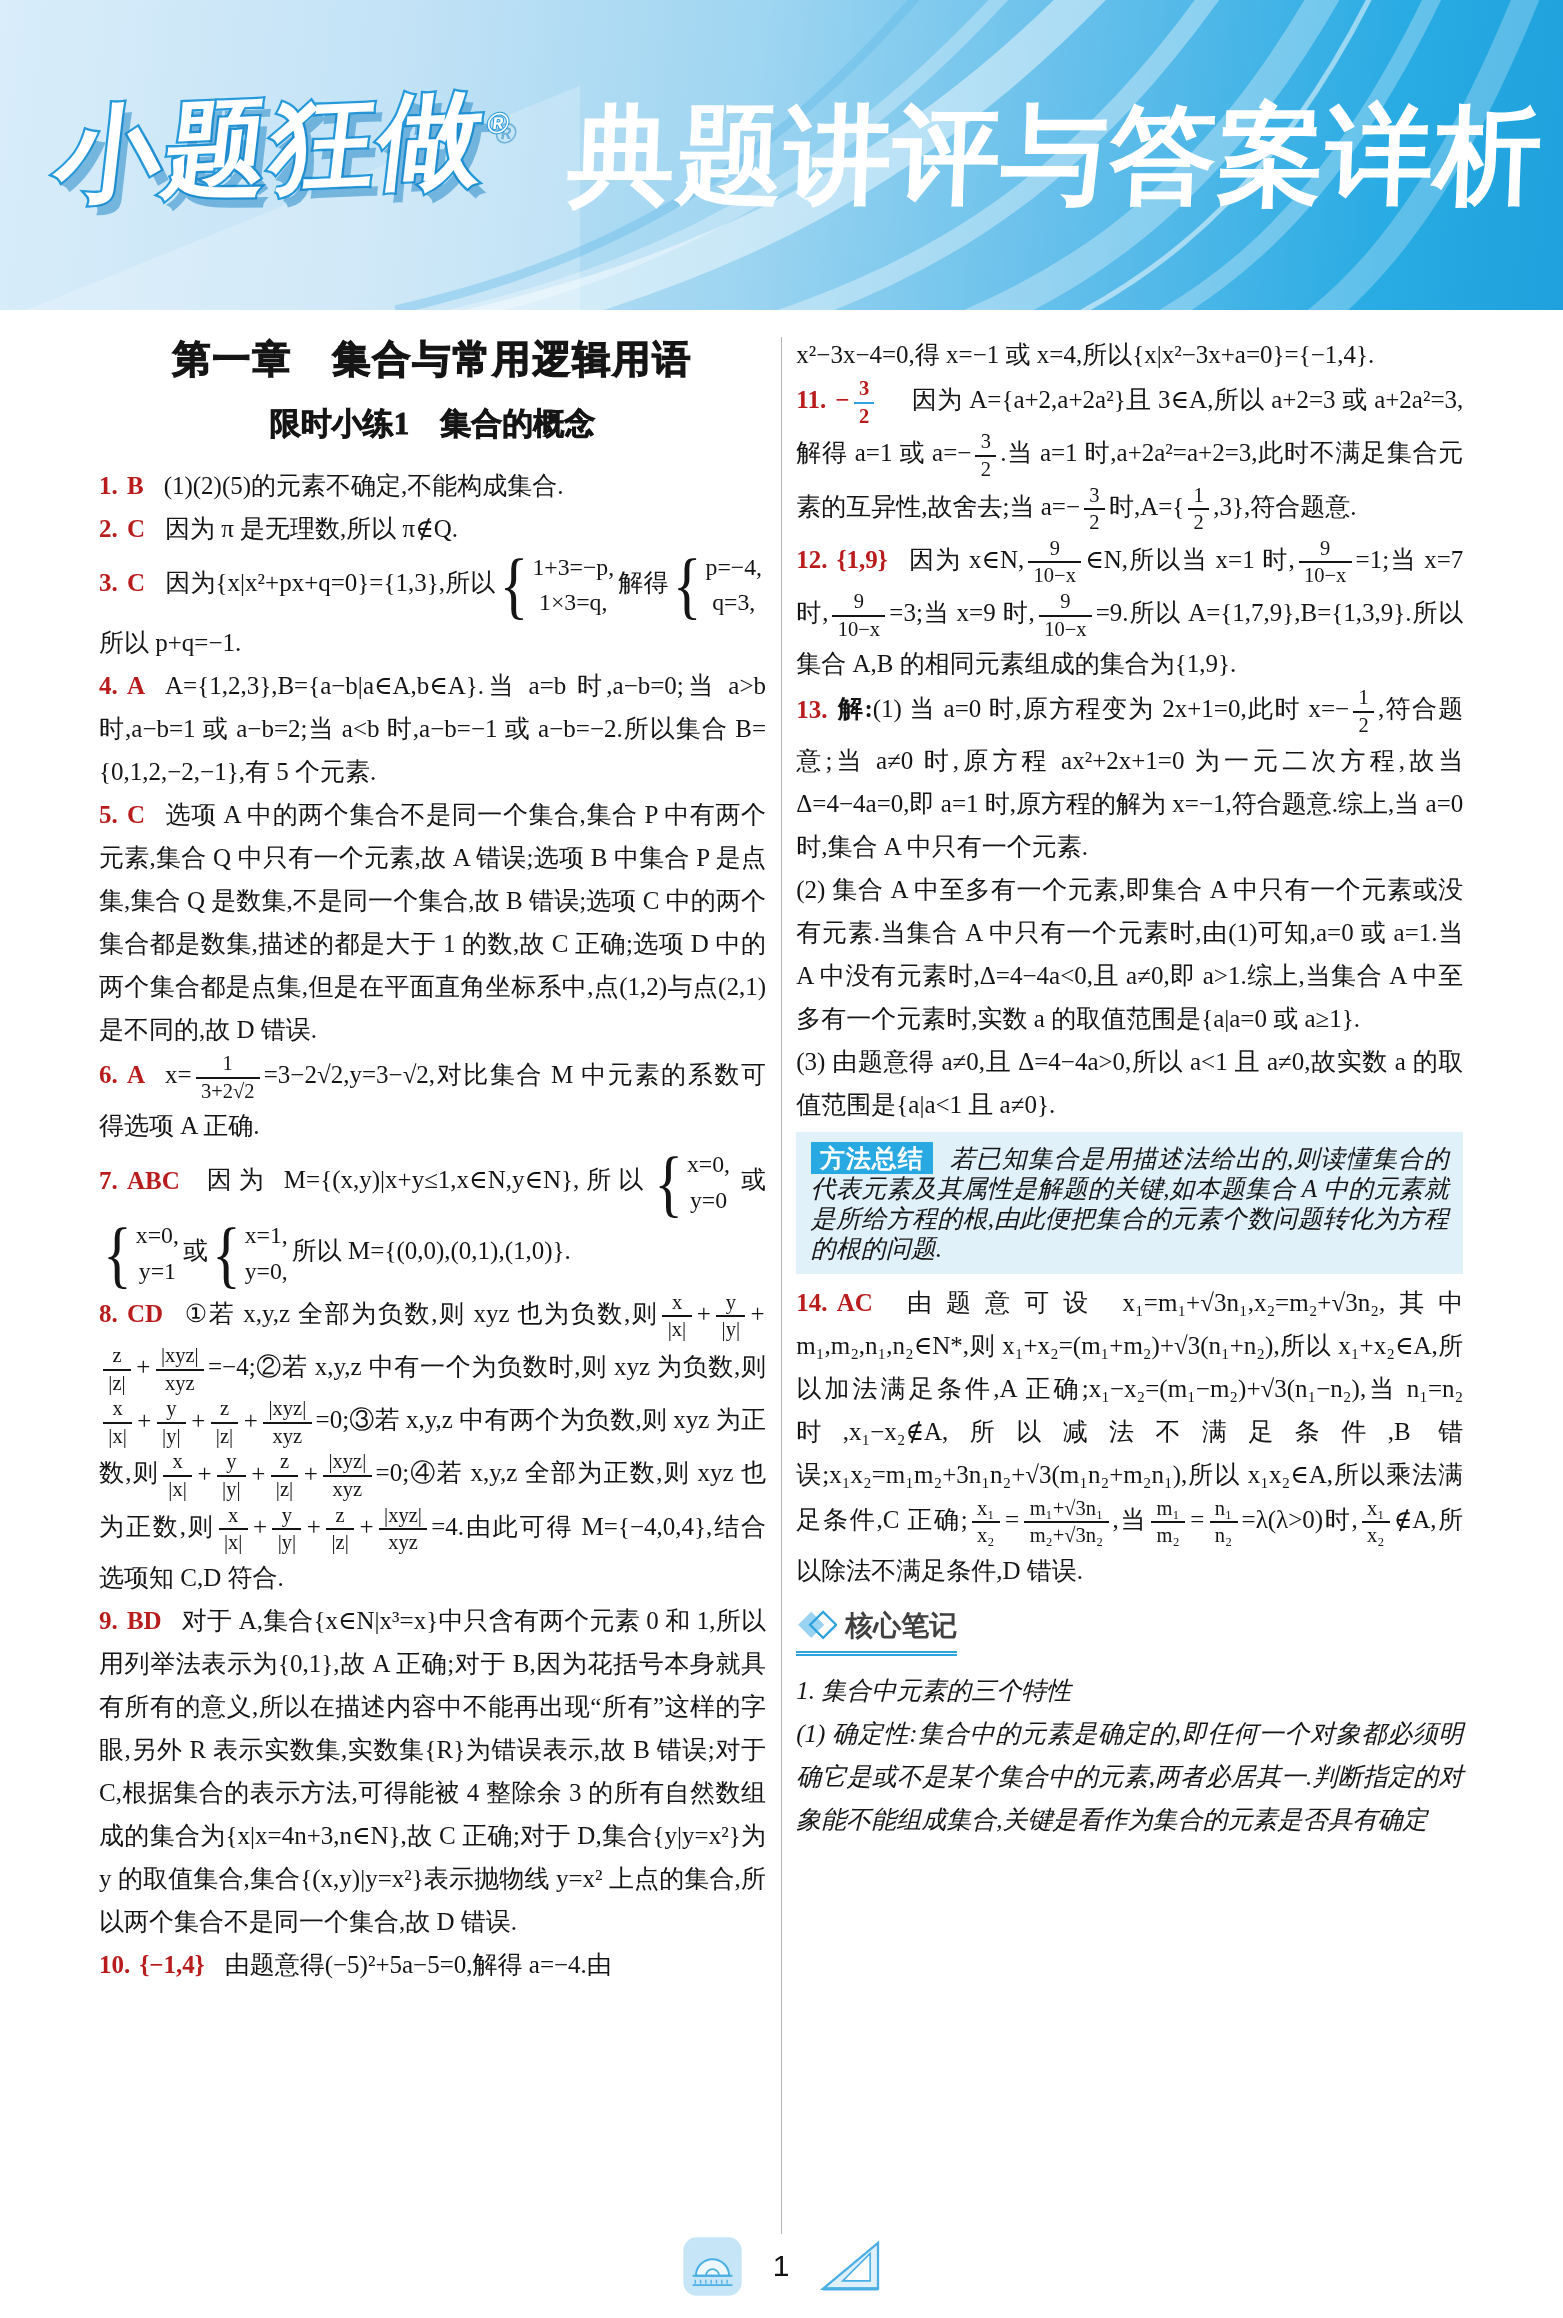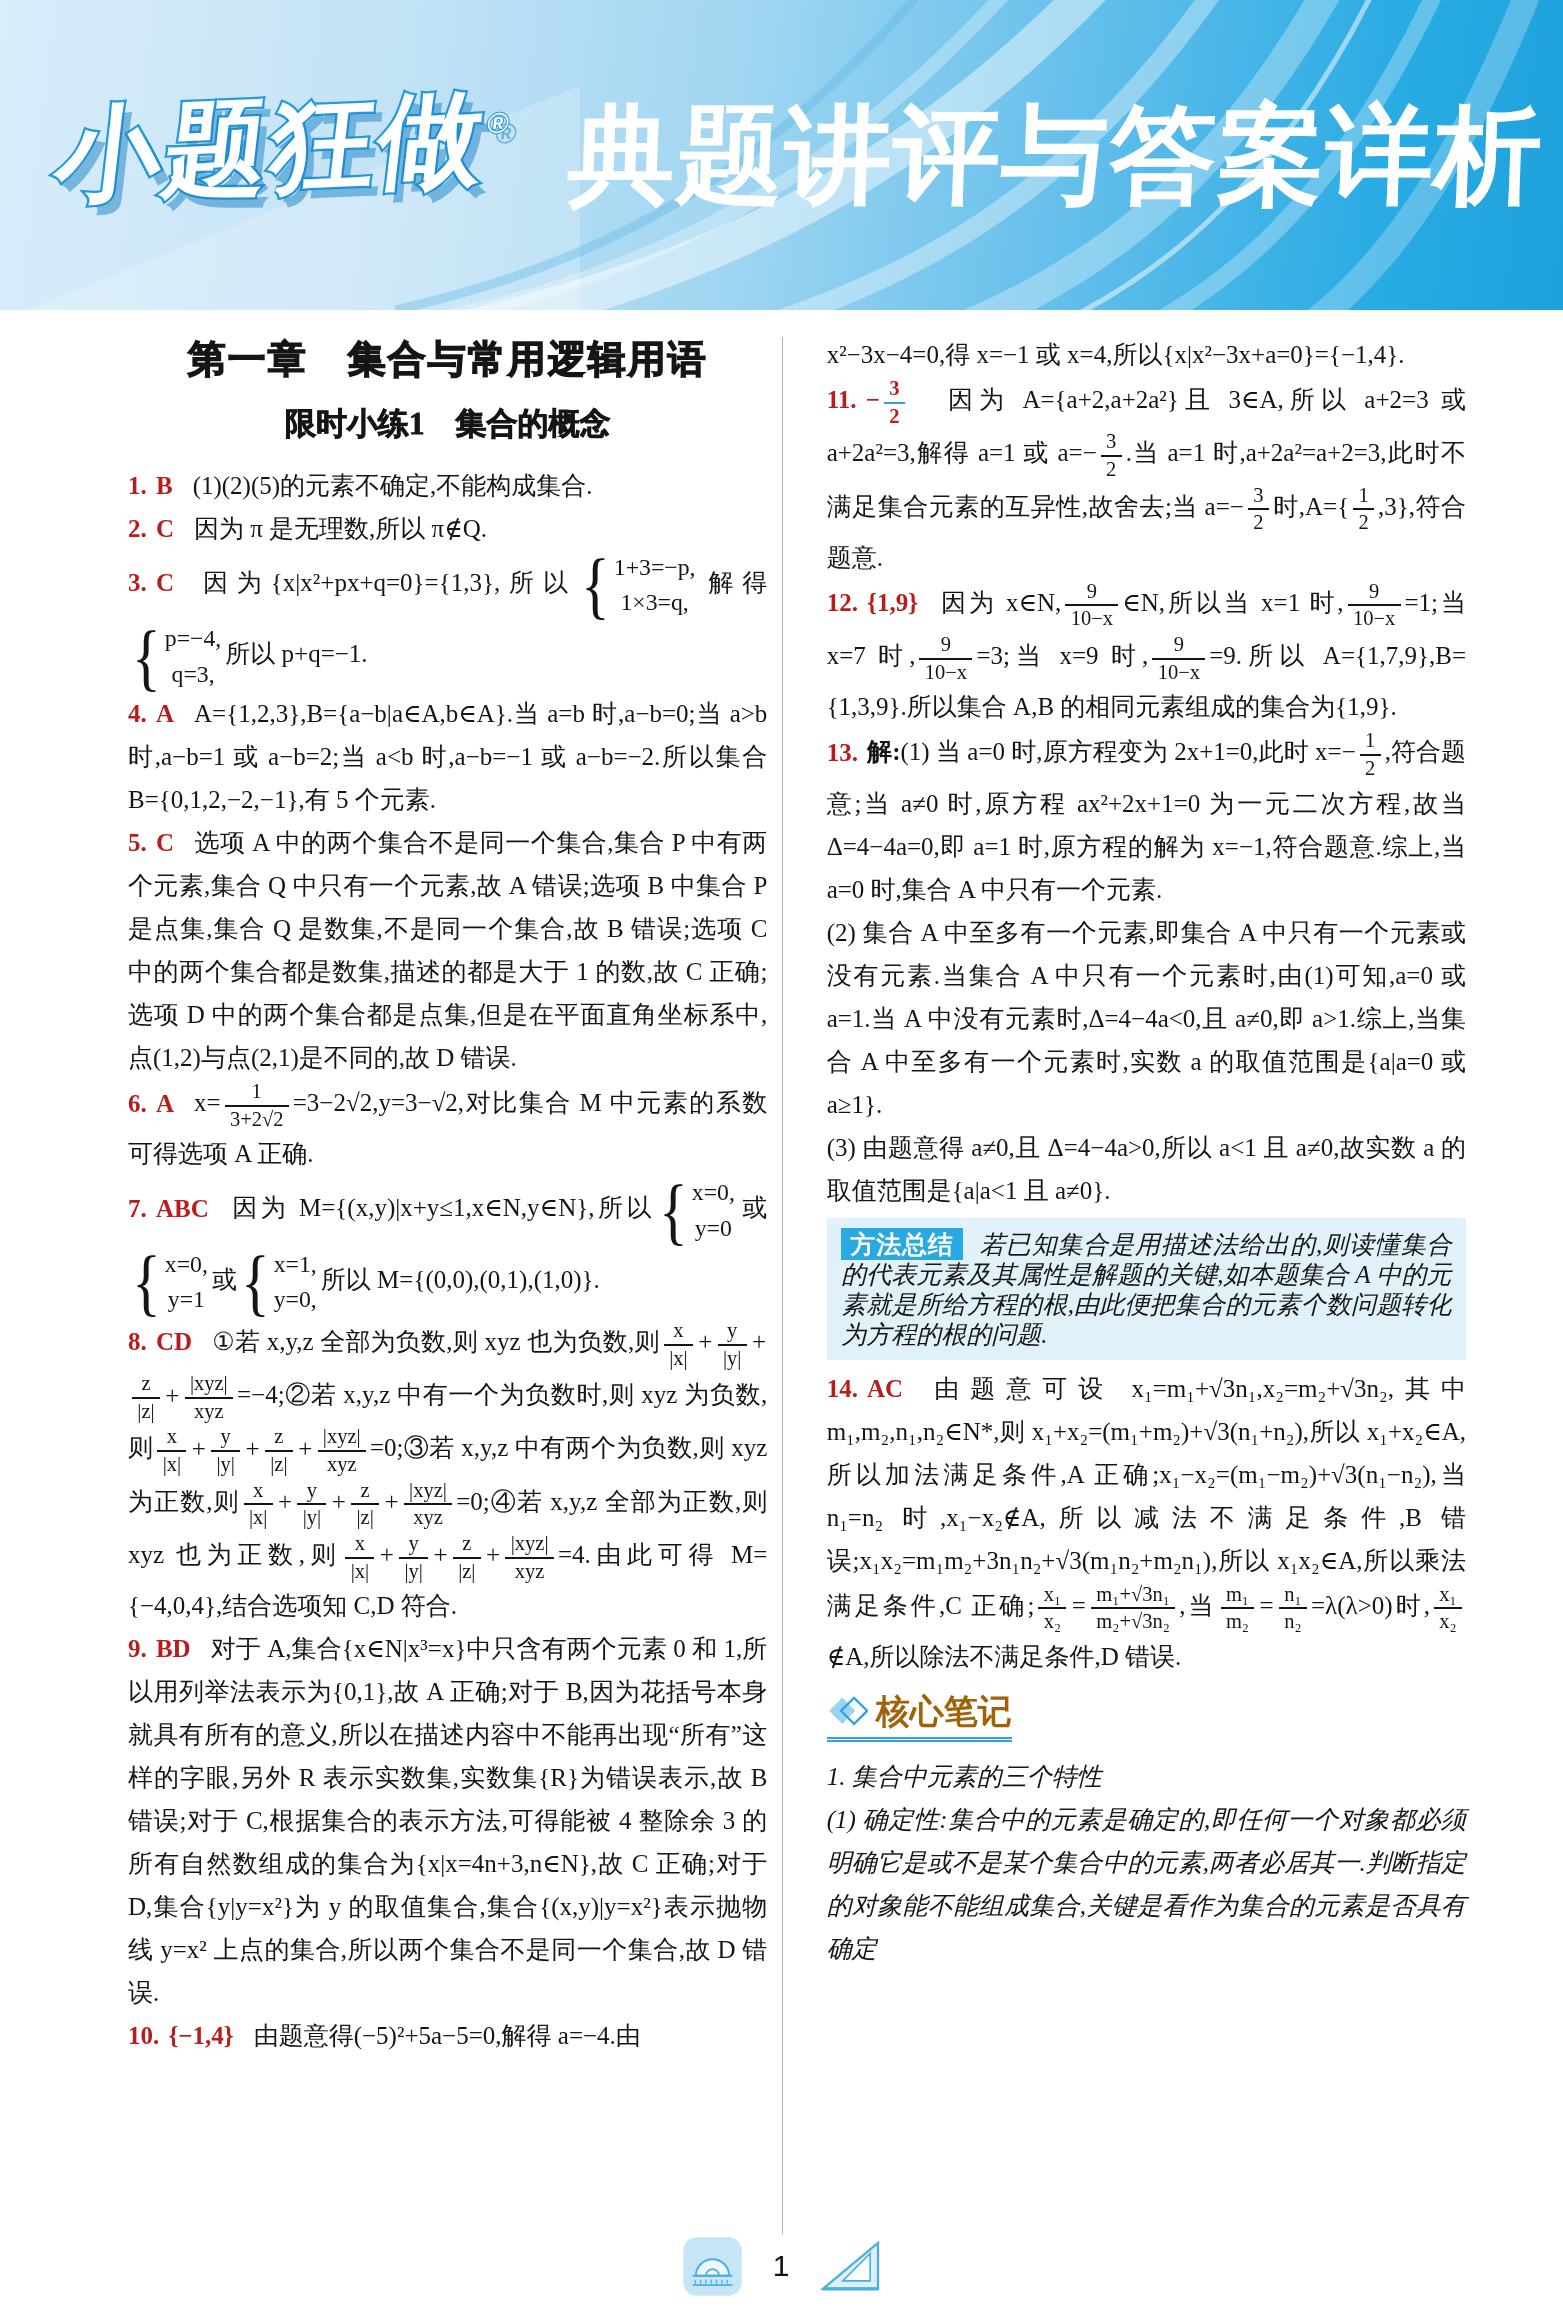--- a/index.html
+++ b/index.html
@@ -15,21 +15,21 @@
         font-weight:900;font-size:104px;letter-spacing:2.6px;color:#ffffff;
         -webkit-text-stroke:4.6px #2699da;paint-order:stroke fill;
         transform:skewX(-9deg) rotate(-2.5deg);
         text-shadow:9.2px 10.5px 0 rgba(23,130,195,.50);white-space:nowrap;}
   .logo sup{font-size:29px;-webkit-text-stroke:2px #2699da;vertical-align:120%;letter-spacing:0;}
   .hdr-title{position:absolute;left:568px;top:84px;font-family:"Liberation Sans","DejaVu Sans",sans-serif;
         font-weight:900;font-size:107px;color:#ffffff;letter-spacing:1.3px;transform:skewX(-2deg);
         white-space:nowrap;}
   
   .main{position:absolute;top:333px;left:99px;width:1367px;height:1960px;display:flex;}
-  .col{width:667px;font-size:25px;line-height:43px;text-align:justify;margin-left:29px;}
+  .col{width:667px;font-size:25px;line-height:43px;text-align:justify;}
   .divider{width:1.3px;background:#b5b5b5;margin:4px 14.5px 59px 14.5px;}
   p.item{margin:0;}
   p.cont{margin:0;}
   .qnum,.ans{color:#b91c1c;font-weight:bold;}
   .qnum{margin-right:9.2px;}
   .ans{margin-right:20px;}
   .solvetag{font-weight:bold;color:#151515;}
   .chapter-title{font-size:38px;font-weight:900;text-align:center;margin:4px 0 22.4px 0;
         letter-spacing:2px;-webkit-text-stroke:1.3px #151515;line-height:1.2;}
   .section-title{font-size:31px;font-weight:900;text-align:center;margin:0 0 20px 0;
@@ -43,21 +43,21 @@
   
   .cases{display:inline-flex;align-items:center;vertical-align:middle;margin:0 4px;}
   .cases .brace{font-size:2.4em;font-weight:400;line-height:.8;transform:scaleY(1.25);margin-right:4px;}
   .cases .cl{display:inline-flex;flex-direction:column;line-height:1.5;font-size:0.95em;text-align:center;}
   
   .method-box{background:#e1f1fa;margin:6.6px 0;padding:10.5px 14.5px;font-size:25px;line-height:30px;}
   .method-label{background:#29a9e1;color:#fff;font-weight:bold;font-style:normal;
         padding:2px 9.2px;margin-right:17px;font-family:"Liberation Sans","DejaVu Sans",sans-serif;}
   .kai{font-style:italic;}
   
-  .notes-heading{display:inline-flex;align-items:center;color:#a16207;font-weight:bold;font-size:34px;
+  .notes-heading{display:inline-flex;align-items:center;color:#404040;font-weight:bold;font-size:28px;
         border-bottom:5.3px double #2fa3dd;padding-bottom:4px;margin:12px 0 13px 0;
         font-family:"Liberation Sans","DejaVu Sans",sans-serif;}
   .notes-heading svg{margin-right:8px;}
   
   .ftr{position:absolute;left:0;bottom:22.4px;width:1564px;display:flex;justify-content:center;
        align-items:center;gap:30px;}
   .page-num{font-size:30px;color:#111;font-family:"Liberation Sans","DejaVu Sans",sans-serif;}
 </style>
 </head>
 <body>

